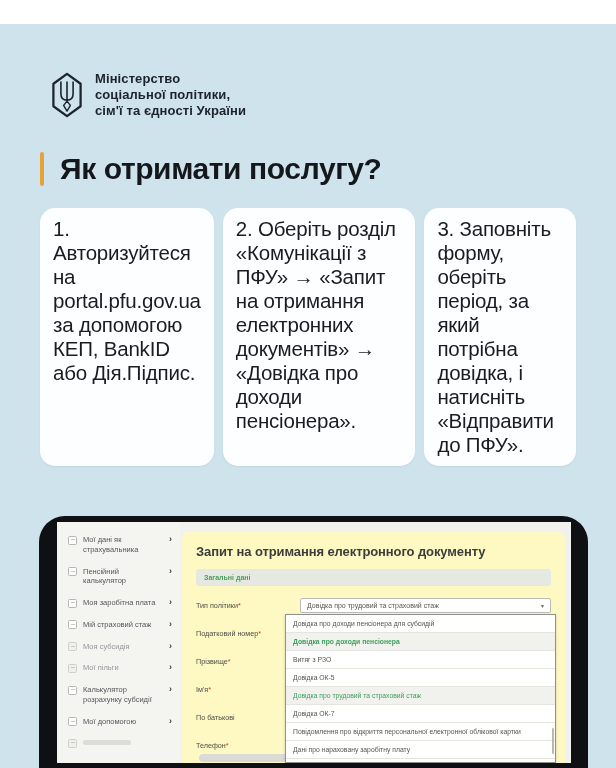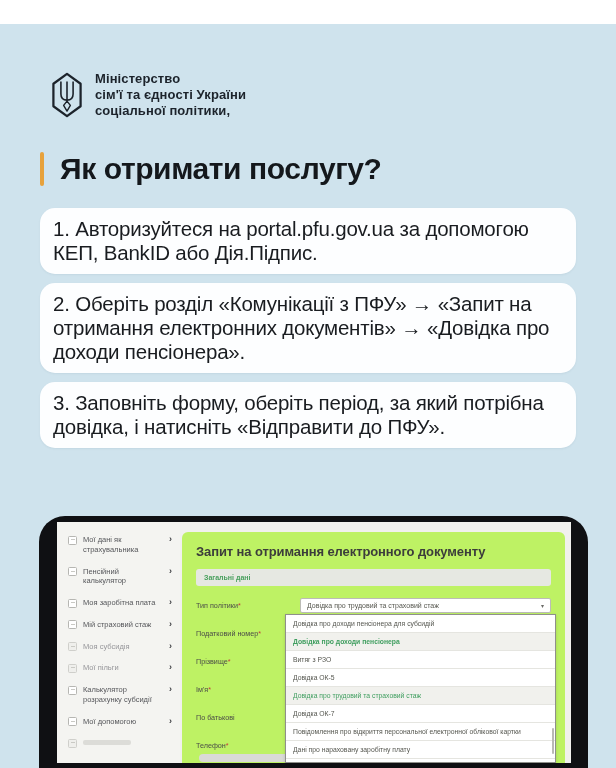--- a/index.html
+++ b/index.html
@@ -13,21 +13,21 @@
   .brand { position:absolute; left:52px; top:47px; display:flex; align-items:center; gap:13px; }
   .brand svg { display:block; }
   .brand-text { font-size:13px; font-weight:bold; color:#1c232b; line-height:1.22; letter-spacing:0.1px; }
 
   
   .title-row { position:absolute; left:40px; top:128px; display:flex; align-items:center; gap:16px;justify-content:flex-end; }
   .title-bar { width:4px; height:34px; background:#e7a23c; border-radius:2px; }
   .page-title { font-size:30px; font-weight:bold; color:#14181c; letter-spacing:-0.4px; }
 
   
-  .steps { position:absolute; left:40px; top:184px; width:536px; display:flex; flex-direction:column; gap:9px; }
+  .steps { position:absolute; left:40px; top:184px; width:536px; display:flex; flex-direction:row; gap:9px; }
   .step {
     background:#fdfeff; border-radius:15px; padding:9px 13px;
     font-size:20.5px; line-height:1.17; color:#191c20; letter-spacing:-0.2px;
     box-shadow:0 1px 2px rgba(90,120,140,0.10);
   }
 
   
   .laptop { position:absolute; left:39px; top:492px; width:549px; height:276px;
     background:#0f1013; border-radius:26px 26px 0 0; }
   .screen { position:absolute; left:18px; top:6px; width:514px; height:241px;
@@ -41,21 +41,21 @@
   .side-item .mini-icon { width:9px; height:9px; border:1px solid #b6b6b2; border-radius:1.5px;
     background:#fff; flex-shrink:0; margin-top:0.5px; position:relative; }
   .side-item .mini-icon::after { content:""; position:absolute; left:1.5px; right:1.5px; top:2.5px;
     border-top:1px solid #c9c9c4; }
   .side-item.muted .mini-icon { border-color:#cfcfcb; background:#efefec; }
   .side-item .chev { margin-left:auto; font-size:9px; line-height:1; color:#3e3f43; font-weight:bold; }
   .side-label { max-width:78px; }
   .side-partial .ph-bar { width:48px; height:5px; background:#dcdcd8; border-radius:2px; margin-top:2px; }
 
   
-  .main-card { position:relative; flex:1; margin:10px 6px 0 2px; background:#bef264;
+  .main-card { position:relative; flex:1; margin:10px 6px 0 2px; background:#fef9c3;
     border-radius:6px 6px 0 0; padding:12px 14px; overflow:hidden; }
   .main-title { font-size:13px; font-weight:bold; color:#3c3d3b; letter-spacing:-0.1px; }
   .badge-bar { margin-top:10px; background:#e6e8e2; border-radius:3px; padding:5px 8px;
     font-size:7px; font-weight:bold; color:#49a05e; }
   .form-rows { margin-top:9px; }
   .form-row { display:flex; align-items:center; height:21px; margin-bottom:7px; }
   .f-label { width:104px; flex-shrink:0; font-size:7.2px; color:#4b4c48; }
   .req { color:#c43b3b; }
   .f-control { flex:1; }
   .select-box, .input-box { height:15px; border:1px solid #bcbcb7; border-radius:2px;
@@ -83,22 +83,22 @@
     <span>
       <svg width="30" height="46" viewBox="0 0 32 48" fill="none">
         <path d="M16 1.5 L30.5 12 V36 L16 46.5 L1.5 36 V12 Z" stroke="#1c232b" stroke-width="2.4" stroke-linejoin="round"></path>
         <path d="M9.5 9.5 v13.5 c0 4.5 2.8 6.5 6.5 6.5 3.7 0 6.5 -2 6.5 -6.5 V9.5" stroke="#1c232b" stroke-width="1.7" fill="none"></path>
         <path d="M16 9.5 v20" stroke="#1c232b" stroke-width="1.7"></path>
         <path d="M16 30.5 l-3.6 4.6 3.6 6 3.6 -6 z" stroke="#1c232b" stroke-width="1.5" fill="none" stroke-linejoin="round"></path>
       </svg>
     </span>
     <div class="brand-text">
       <div>Міністерство</div>
+      <div>соціальної політики,</div>
       <div>сім'ї та єдності України</div>
-      <div>соціальної політики,</div>
     </div>
   </div>
 
   <div class="title-row">
     <div class="title-bar"></div>
     <div class="page-title">Як отримати послугу?</div>
   </div>
 
   <div class="steps">
     <div class="step">1. Авторизуйтеся на portal.pfu.gov.ua за допомогою КЕП, BankID або Дія.Підпис.</div>

